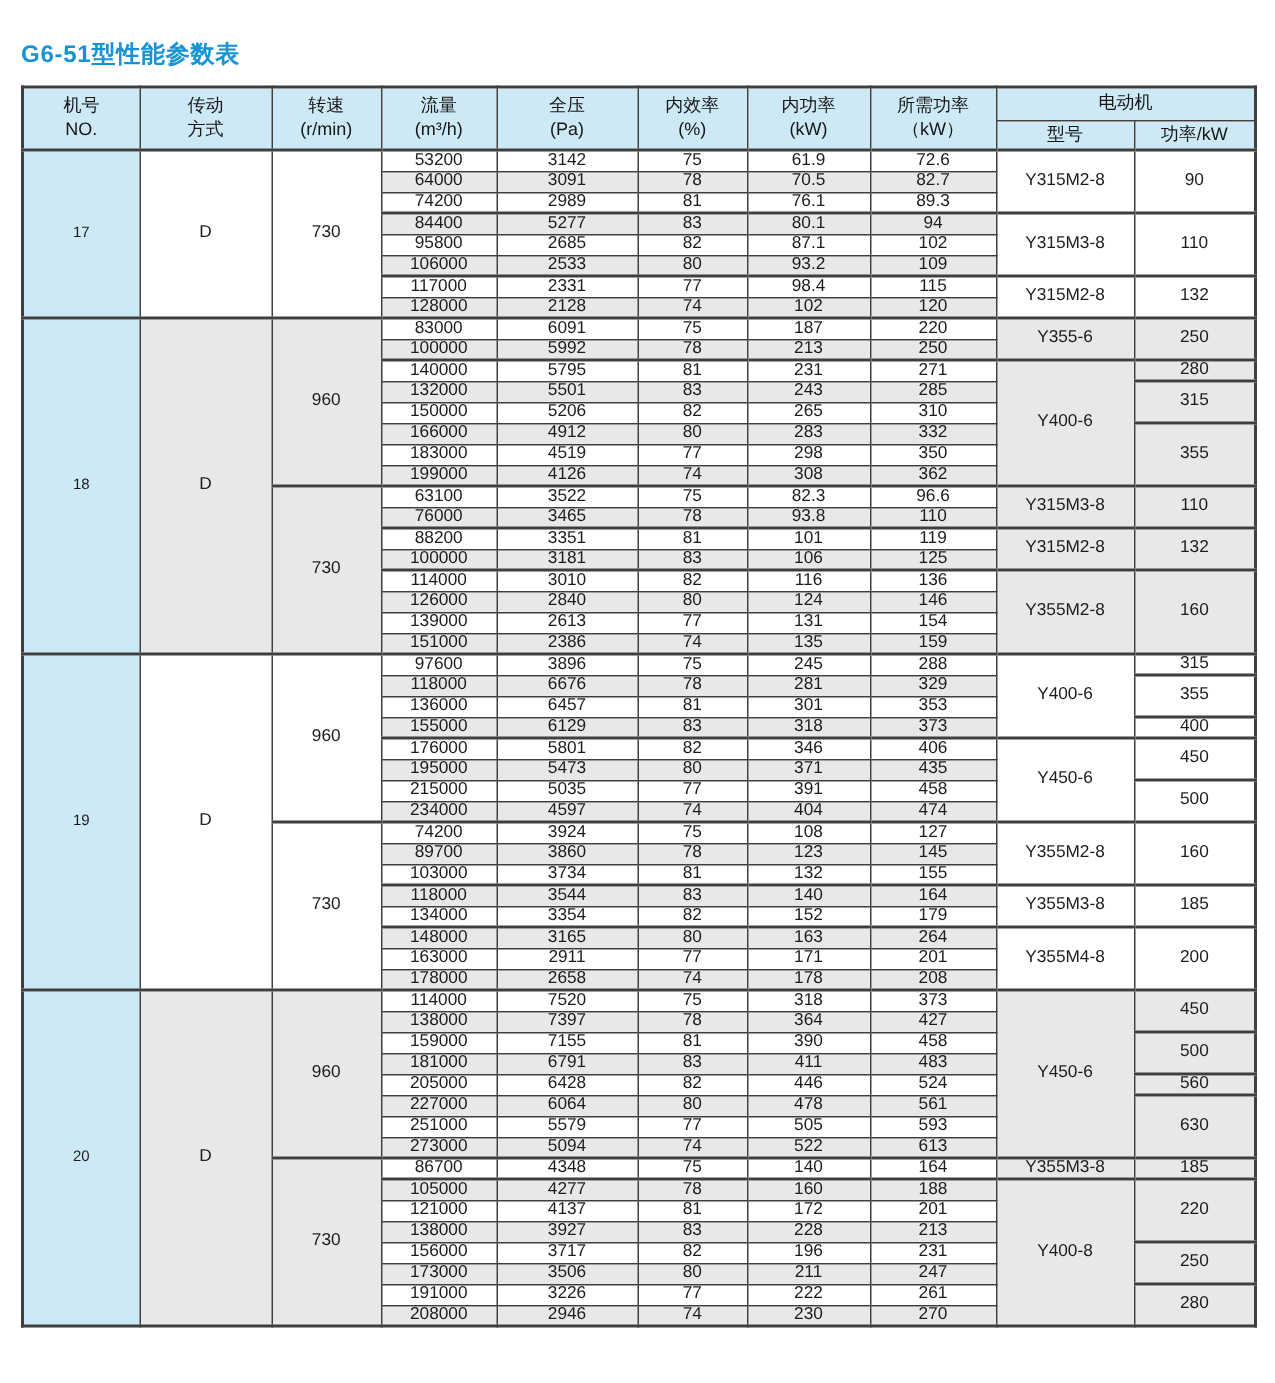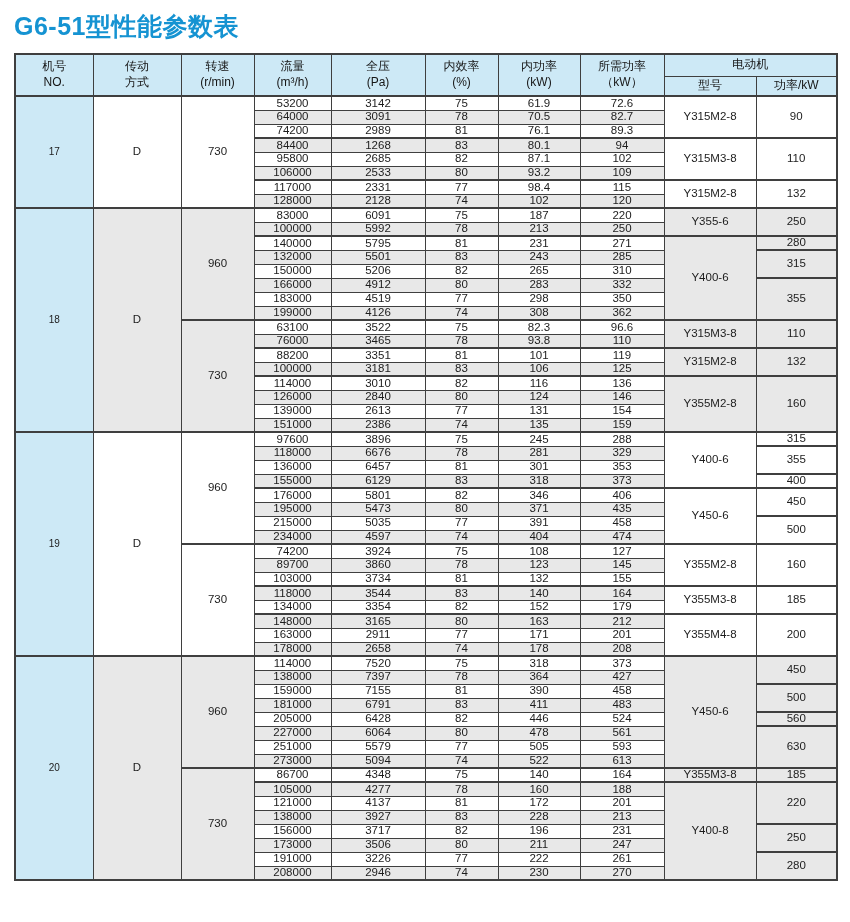--- a/index.html
+++ b/index.html
@@ -12,23 +12,23 @@
   *{box-sizing:border-box;}
   html,body{margin:0;padding:0;background:#ffffff;}
   body{
     width:850px;height:922px;
     font-family:"Liberation Sans","DejaVu Sans",sans-serif;
     color:var(--text);
   }
   .page{padding:8px 14px 0 14px;}
   .page-title{
     color:var(--title);
-    font-size:25px;
+    font-size:16px;
     font-weight:bold;
-    margin:2px 0 10px 0;
+    margin:18px 0 10px 0;
     letter-spacing:0.5px;
   }
   table.perf{
     border-collapse:collapse;
     table-layout:fixed;
     width:822px;
     border:2px solid var(--border);
   }
   th,td{
     border:1px solid var(--border);
@@ -129,21 +129,21 @@
         </tr>
         <tr>
           <td>74200</td>
           <td>2989</td>
           <td>81</td>
           <td>76.1</td>
           <td>89.3</td>
         </tr>
         <tr>
           <td class="stripe gb">84400</td>
-          <td class="stripe gb">1268</td>
+          <td class="stripe gb">5277</td>
           <td class="stripe gb">83</td>
           <td class="stripe gb">80.1</td>
           <td class="stripe gb">94</td>
           <td class="meta gb" rowspan="3">Y315M3-8</td>
           <td class="meta gb" rowspan="3">110</td>
         </tr>
         <tr>
           <td>95800</td>
           <td>2685</td>
           <td>82</td>
@@ -405,21 +405,21 @@
           <td>3354</td>
           <td>82</td>
           <td>152</td>
           <td>179</td>
         </tr>
         <tr>
           <td class="stripe gb">148000</td>
           <td class="stripe gb">3165</td>
           <td class="stripe gb">80</td>
           <td class="stripe gb">163</td>
-          <td class="stripe gb">212</td>
+          <td class="stripe gb">264</td>
           <td class="meta gb" rowspan="3">Y355M4-8</td>
           <td class="meta gb" rowspan="3">200</td>
         </tr>
         <tr>
           <td>163000</td>
           <td>2911</td>
           <td>77</td>
           <td>171</td>
           <td>201</td>
         </tr>

